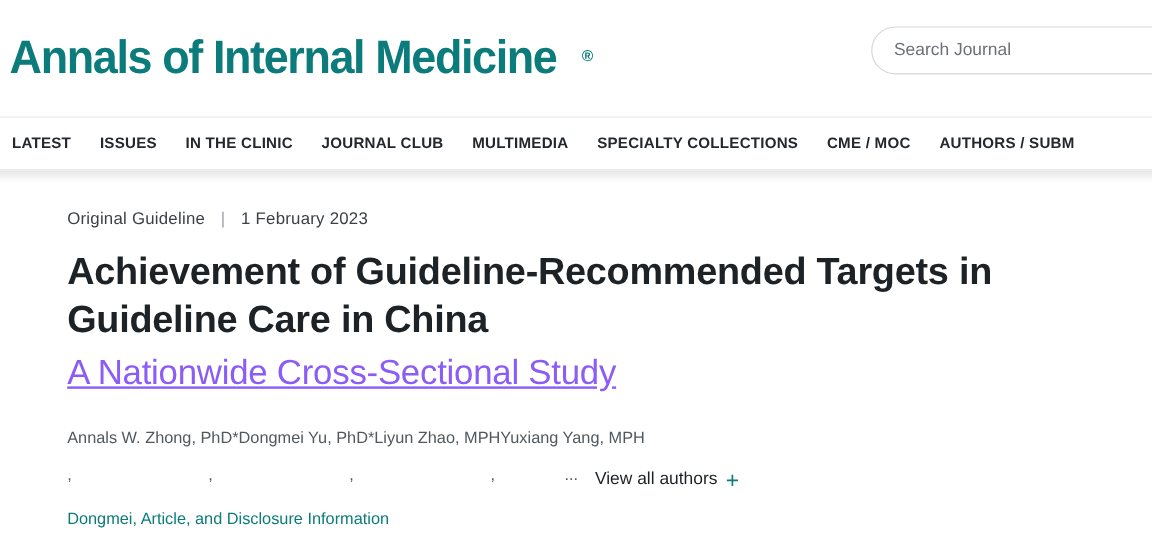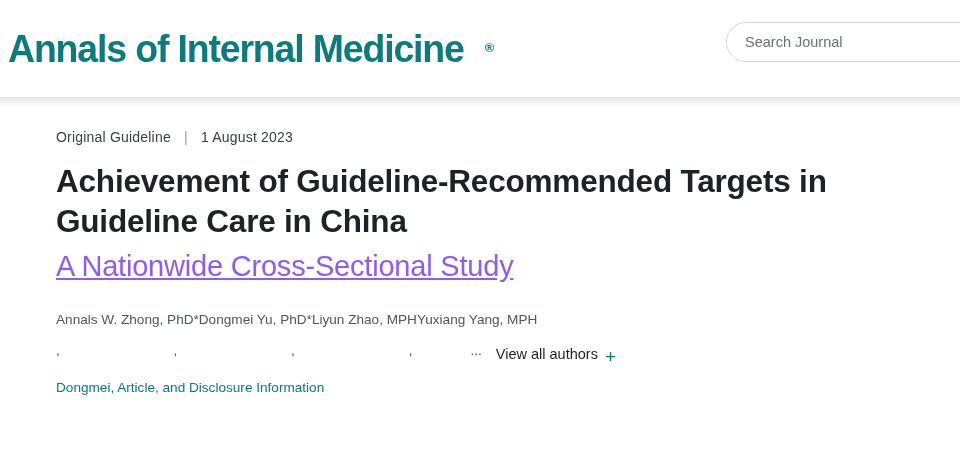--- a/index.html
+++ b/index.html
@@ -203,27 +203,37 @@
     <div class="brand">
       <span class="brand-title">Annals of Internal Medicine</span>
       <span class="brand-reg">®</span>
     </div>
 
     <div class="search-box">
       <input class="search-input" type="text" placeholder="Search Journal" style="">
     </div>
   </header>
 
+  <nav class="navbar">
+    <div class="nav-item">LATEST</div>
+    <div class="nav-item">ISSUES</div>
+    <div class="nav-item">IN THE CLINIC</div>
+    <div class="nav-item">JOURNAL CLUB</div>
+    <div class="nav-item">MULTIMEDIA</div>
+    <div class="nav-item">SPECIALTY COLLECTIONS</div>
+    <div class="nav-item">CME / MOC</div>
+    <div class="nav-item">AUTHORS / SUBM</div>
+  </nav>
   <div class="nav-shadow"></div>
 
   <main class="article">
     <div class="kicker">
       <span>Original Guideline</span>
       <span class="sep">|</span>
-      <span>1 August 2023</span>
+      <span>1 February 2023</span>
     </div>
 
     <h1 class="art-title">Achievement of Guideline-Recommended Targets in Guideline Care in China</h1>
     <h2 class="art-subtitle">A Nationwide Cross-Sectional Study</h2>
 
     <div class="authors">
       <div>Annals W. Zhong, PhD*Dongmei Yu, PhD*Liyun Zhao, MPHYuxiang Yang, MPH</div>
       <div class="authors-row2">
         <span class="authors-commas">, , , ,</span>
         <span class="ellipsis">...</span>

